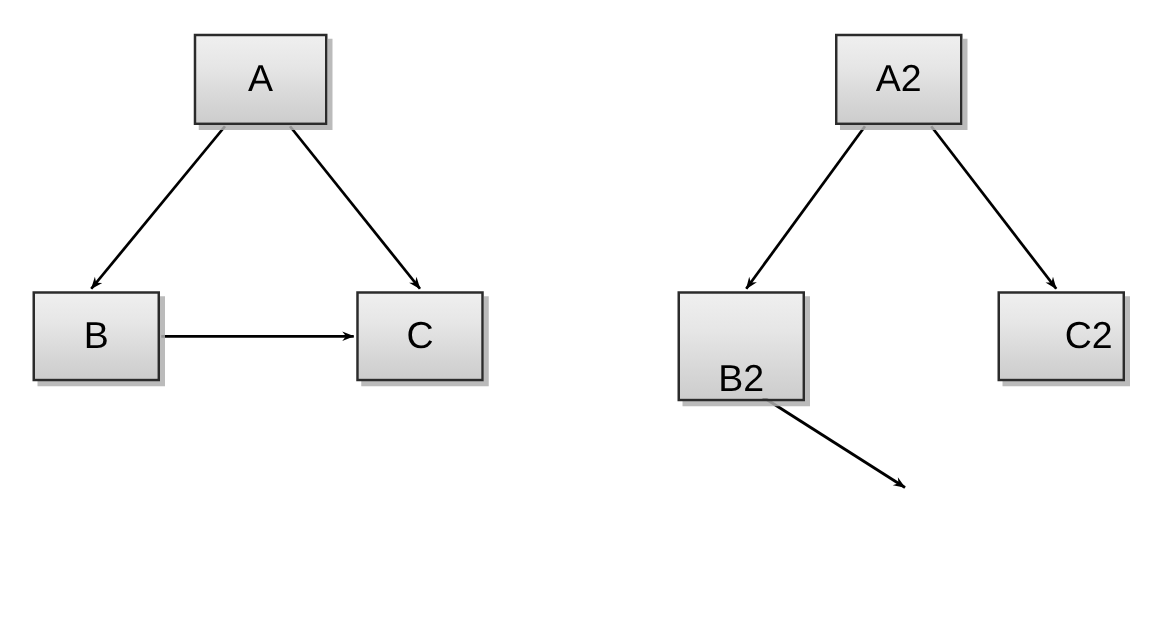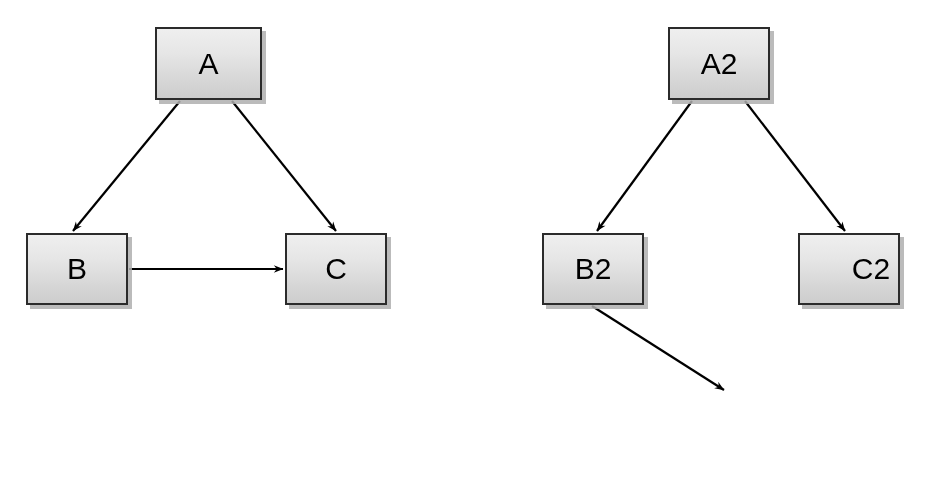--- a/index.html
+++ b/index.html
@@ -73,20 +73,20 @@
   </div>
   <div class="node" style="left: 26px; top: 233px; width: 102px; height: 72px;">
     <span class="node-label">B</span>
   </div>
   <div class="node" style="left: 285px; top: 233px; width: 102px; height: 72px;">
     <span class="node-label">C</span>
   </div>
   <div class="node" style="left: 668px; top: 27px; width: 102px; height: 73px;">
     <span class="node-label">A2</span>
   </div>
-  <div class="node" style="left: 542px; top: 233px; width: 102px; height: 72px;">
+  <div class="node" style="left: 542px; top: 233px; width: 102px; height: 88px; align-items: flex-end;">
     <span class="node-label">B2</span>
   </div>
   <div class="node" style="left: 798px; top: 233px; width: 102px; height: 72px; padding-left: 44px;">
     <span class="node-label">C2</span>
   </div>
 
 </div>
 
 </body></html>

